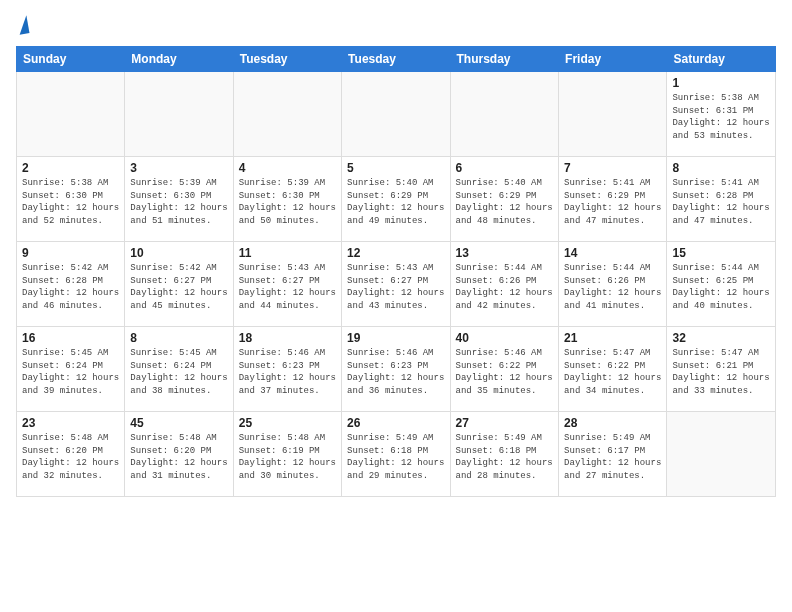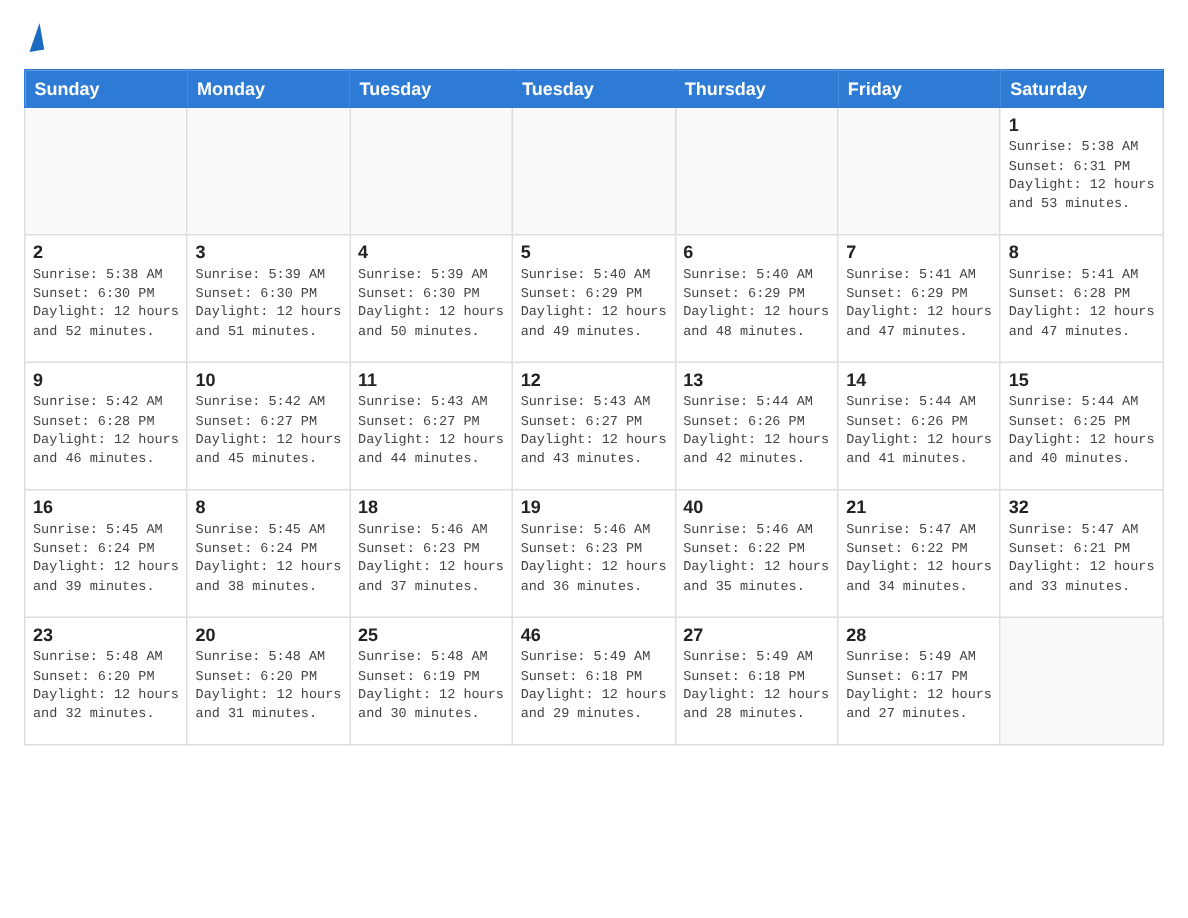--- a/index.html
+++ b/index.html
@@ -295,35 +295,35 @@
       </tr>
       <tr class="week-row">
         <td>
           <span class="day-number">23</span>
           <div class="day-info" style="white-space: pre-line;">Sunrise: 5:48 AM
 Sunset: 6:20 PM
 Daylight: 12 hours
 and 32 minutes.</div>
         </td>
         <td>
-          <span class="day-number">20</span>
+          <span class="day-number">45</span>
           <div class="day-info" style="white-space: pre-line;">Sunrise: 5:48 AM
 Sunset: 6:20 PM
 Daylight: 12 hours
 and 31 minutes.</div>
         </td>
         <td>
           <span class="day-number">25</span>
           <div class="day-info" style="white-space: pre-line;">Sunrise: 5:48 AM
 Sunset: 6:19 PM
 Daylight: 12 hours
 and 30 minutes.</div>
         </td>
         <td>
-          <span class="day-number">46</span>
+          <span class="day-number">26</span>
           <div class="day-info" style="white-space: pre-line;">Sunrise: 5:49 AM
 Sunset: 6:18 PM
 Daylight: 12 hours
 and 29 minutes.</div>
         </td>
         <td>
           <span class="day-number">27</span>
           <div class="day-info" style="white-space: pre-line;">Sunrise: 5:49 AM
 Sunset: 6:18 PM
 Daylight: 12 hours

